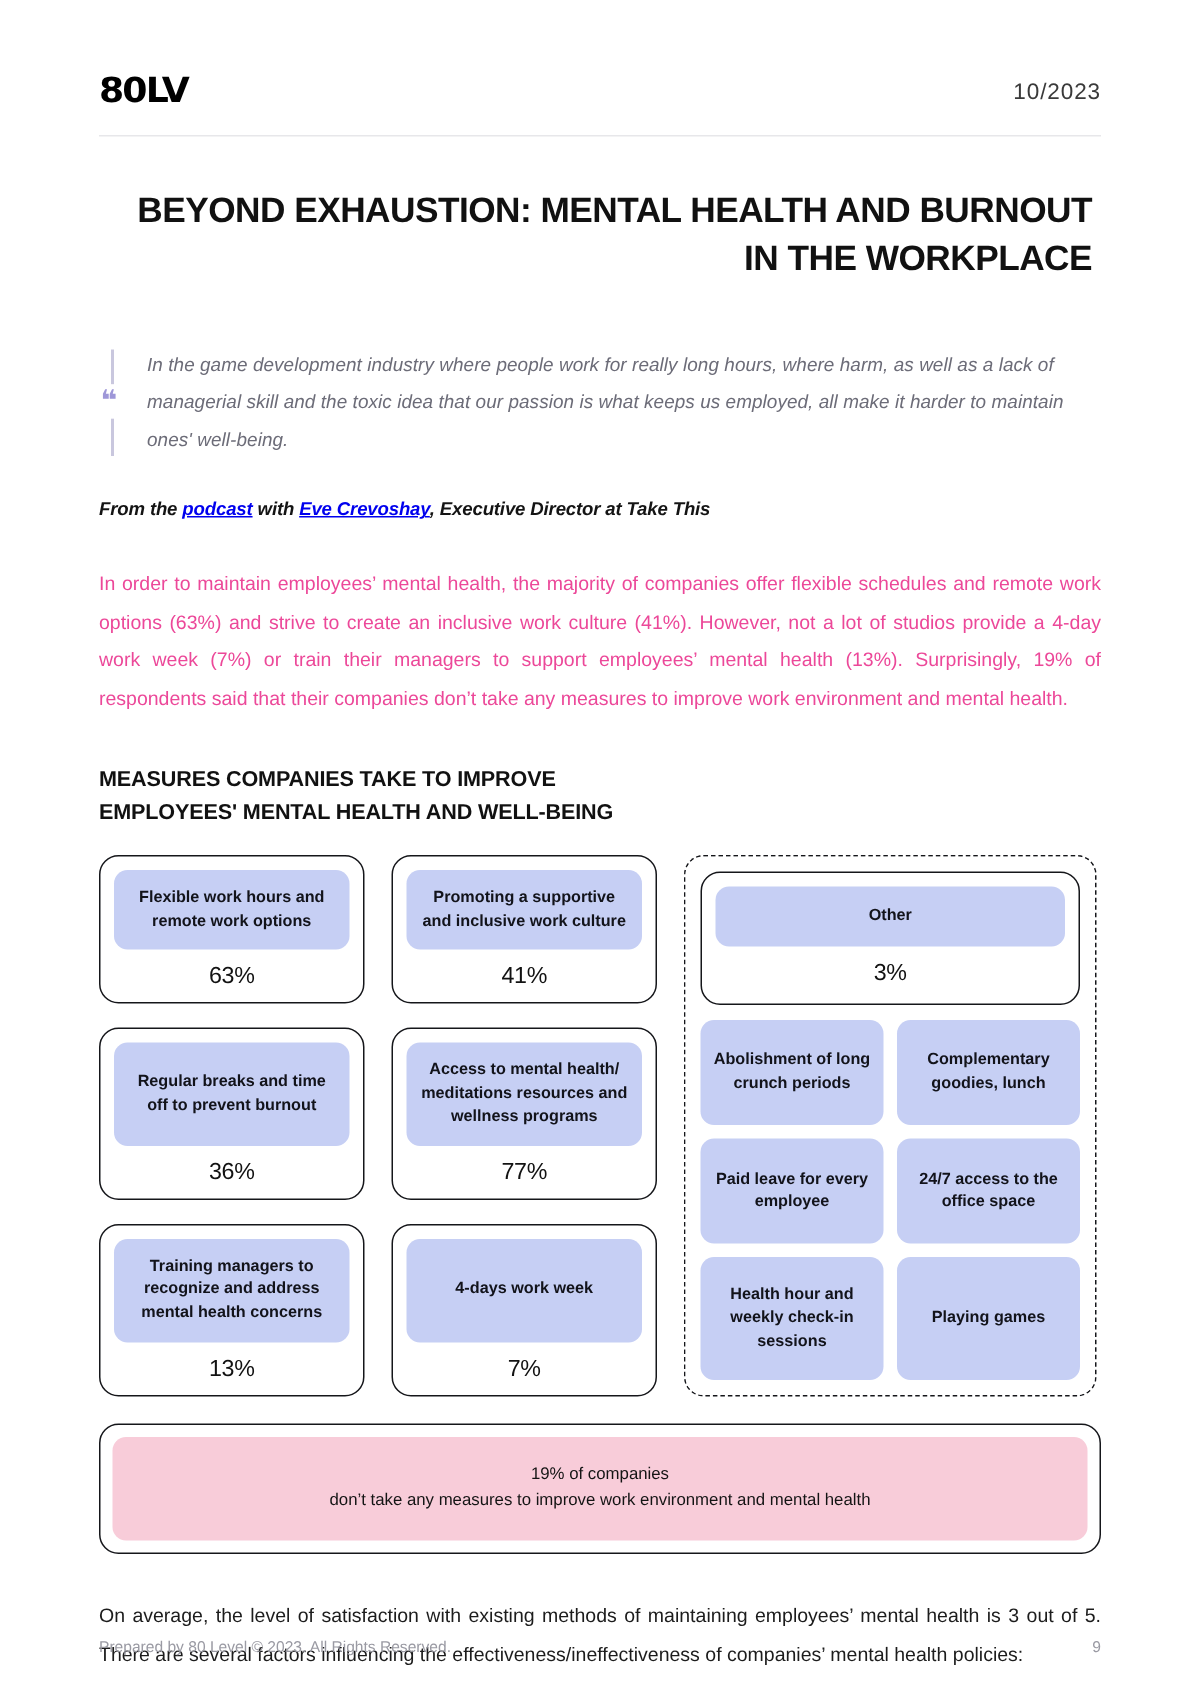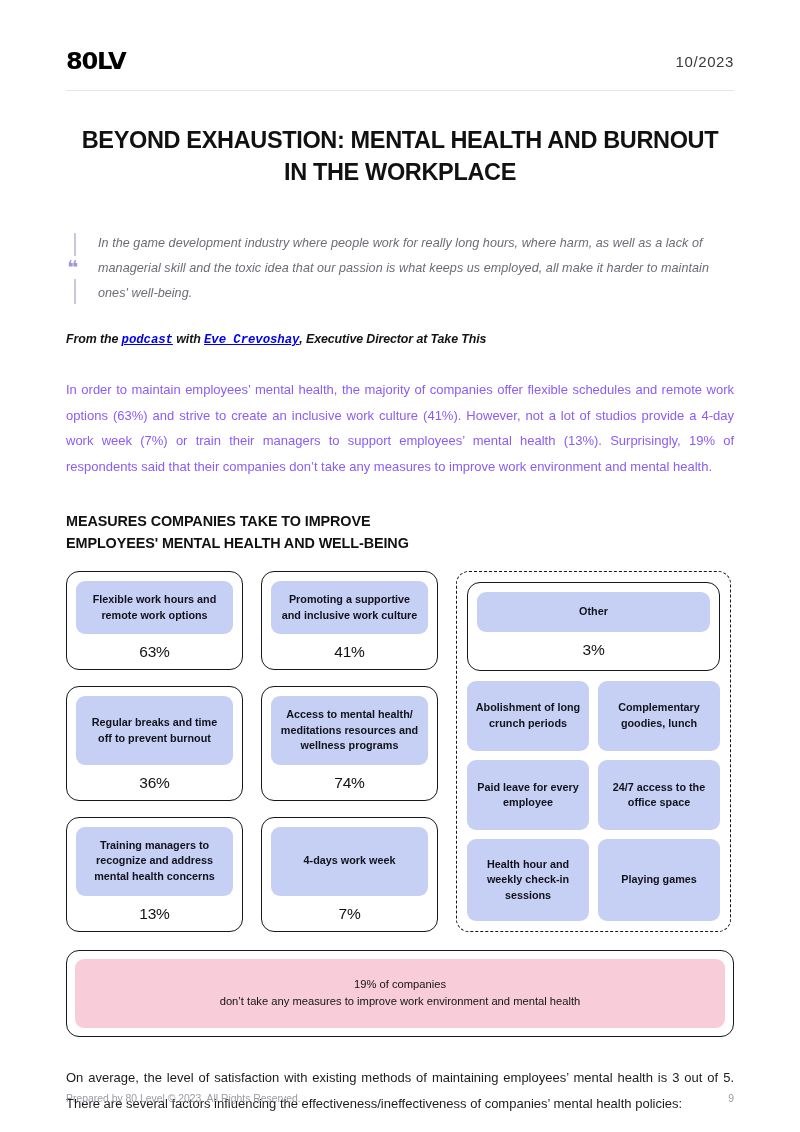--- a/index.html
+++ b/index.html
@@ -48,21 +48,21 @@
   }
   .header-rule {
     margin-top: 14px;
     height: 1px;
     background: #e7e7ea;
   }
 
   
   .title {
     margin-top: 34px;
-    text-align: center;
+    text-align: right;
     font-weight: 700;
     font-size: 23.5px;
     line-height: 1.36;
     letter-spacing: -0.35px;
     color: #111;
     padding: 0 6px;
   }
 
   
   .quote-block {
@@ -101,29 +101,29 @@
 
   
   .attribution {
     margin-top: 26px;
     font-size: 12.4px;
     font-weight: 700;
     font-style: italic;
     color: #141414;
     letter-spacing: -0.1px;
   }
-  .attribution .lnk { text-decoration: underline; font-family: Liberation Mono, monospace; }
+  .attribution .lnk { text-decoration: underline; }
 
   
   .body-text {
     margin-top: 30px;
     font-size: 13px;
     line-height: 1.96;
     text-align: justify;
-    color: #8b5cf6;
+    color: #ec4899;
   }
 
   
   .section-heading {
     margin-top: 32px;
     font-weight: 700;
     font-size: 14.4px;
     line-height: 1.52;
     letter-spacing: -0.1px;
     color: #111;
@@ -297,21 +297,21 @@
       <div class="stat-card h1">
         <div class="stat-label">Promoting a supportive and inclusive work culture</div>
         <div class="stat-value">41%</div>
       </div>
       <div class="stat-card h2">
         <div class="stat-label">Regular breaks and time off to prevent burnout</div>
         <div class="stat-value">36%</div>
       </div>
       <div class="stat-card h2">
         <div class="stat-label">Access to mental health/ meditations resources and wellness programs</div>
-        <div class="stat-value">74%</div>
+        <div class="stat-value">77%</div>
       </div>
       <div class="stat-card h3">
         <div class="stat-label">Training managers to recognize and address mental health concerns</div>
         <div class="stat-value">13%</div>
       </div>
       <div class="stat-card h3">
         <div class="stat-label">4-days work week</div>
         <div class="stat-value">7%</div>
       </div>
     </div>

